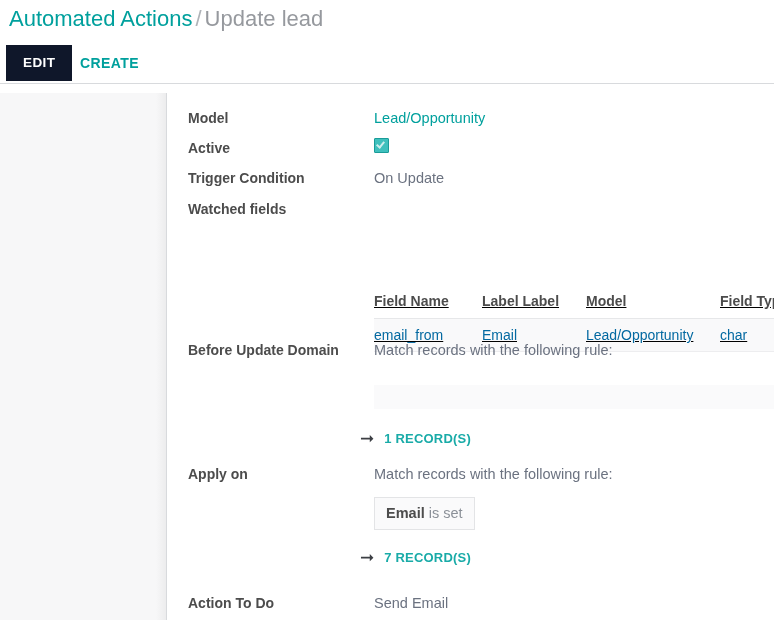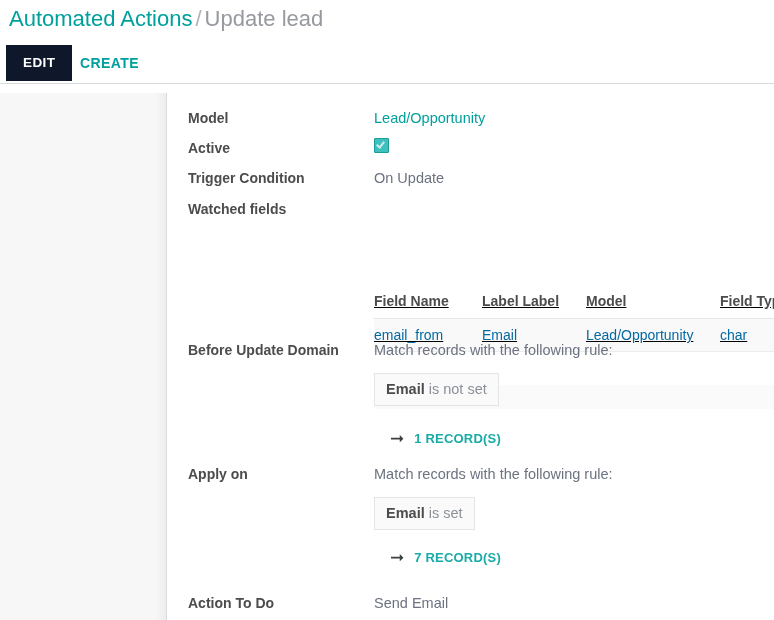--- a/index.html
+++ b/index.html
@@ -219,21 +219,21 @@
     cursor: pointer;
   }
   .domain-rule .rule-field {
     color: #4c4c4c;
     font-weight: bold;
   }
   .domain-rule .rule-op { color: #8b9098; }
 
   .record-link {
     position: absolute;
-    left: 222px;
+    left: 192px;
     height: 20px;
     white-space: nowrap;
     cursor: pointer;
   }
   .record-link .arrow-icon {
     display: inline-block;
     vertical-align: middle;
     color: #3c3f44;
     font-size: 17px;
     line-height: 20px;
@@ -307,24 +307,20 @@
         <td>char</td>
       </tr>
     </tbody>
   </table>
   <div id="watched-table-footer"></div>
 
   <div class="frow" style="top:247px;">
     <div class="flabel">Before Update Domain</div>
   </div>
   <div class="domain-intro" style="top:247px;">Match records with the following rule:</div>
-  <div class="domain-rule" style="top:280px;">
-    <span class="rule-field">Email</span>
-    <span class="rule-op">is not set</span>
-  </div>
   <div class="record-link" style="top:336px;">
     <span class="arrow-icon">➞</span><span class="record-count">1 RECORD(S)</span>
   </div>
 
   <div class="frow" style="top:371px;">
     <div class="flabel">Apply on</div>
   </div>
   <div class="domain-intro" style="top:371px;">Match records with the following rule:</div>
   <div class="domain-rule" style="top:404px;">
     <span class="rule-field">Email</span>

